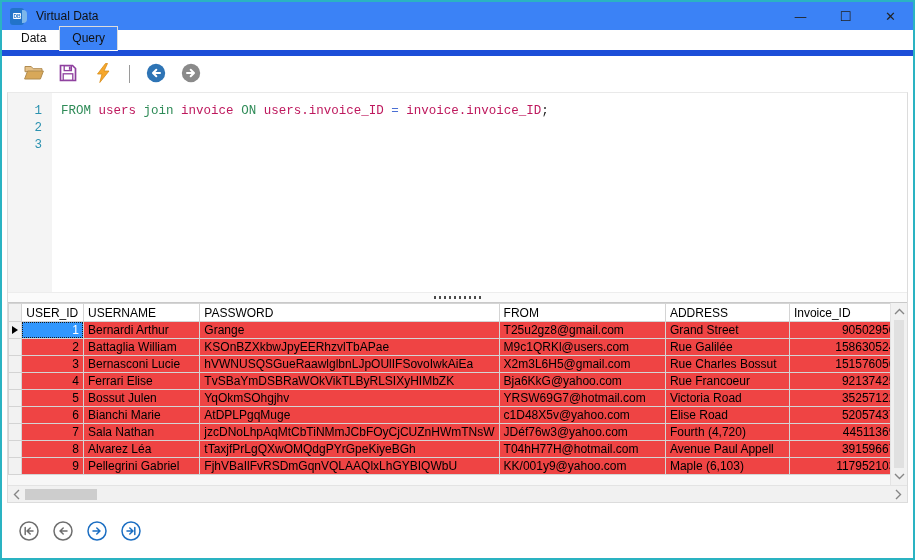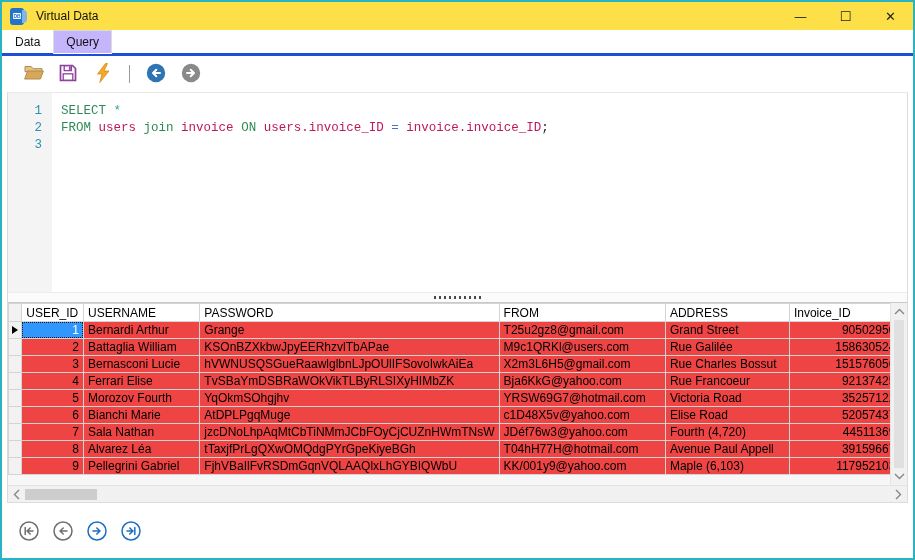--- a/index.html
+++ b/index.html
@@ -9,35 +9,35 @@
   .window {
     width:915px; height:560px;
     border:2px solid #2ab3c2;
     background:#fff;
     display:flex; flex-direction:column;
     overflow:hidden;
     position:relative;
   }
 
   
-  .titlebar { height:28px; display:flex; align-items:center; padding-left:8px; background:#fde047; flex:none; }
+  .titlebar { height:28px; display:flex; align-items:center; padding-left:8px; background:#3b82f6; flex:none; }
   .app-icon { width:17px; height:17px; position:relative; flex:none; }
   .app-icon .book { position:absolute; left:0; top:0; width:14px; height:17px; background:#2273c9; border-radius:3px; }
   .app-icon .pages { position:absolute; right:0; top:2px; width:5px; height:13px; background:#7db6ea; border-radius:0 4px 4px 0; }
   .app-icon .label { position:absolute; left:3px; top:5px; width:8px; height:6px; background:#fff; border-radius:1px;
                      font-size:5px; line-height:6px; text-align:center; color:#2273c9; font-weight:bold; }
   .win-title { font-size:12px; color:#111; margin-left:9px; }
   .win-controls { margin-left:auto; display:flex; height:100%; }
   .win-btn { width:45px; height:100%; display:flex; align-items:center; justify-content:center;
              font-size:13px; color:#222; background:transparent; border:none; font-family:"DejaVu Sans",sans-serif; }
 
   
-  .tabbar { height:26px; display:flex; border-bottom:3px solid #1d4ed8; flex:none; }
+  .tabbar { height:26px; display:flex; align-items:flex-end; padding-left:6px; border-bottom:6px solid #1d4ed8; flex:none; }
   .tab { font-size:12px; color:#111; padding:4px 12px 5px 12px; border:1px solid transparent; margin-bottom:-1px; }
-  .tab.active { background:#c4b5fd; border:1px solid #dcdcdc; border-bottom:1px solid #fff; }
+  .tab.active { background:#3b82f6; border:1px solid #dcdcdc; border-bottom:1px solid #fff; }
 
   
   .toolbar { height:36px; display:flex; align-items:center; gap:13px; padding-left:20px; flex:none; }
   .tool-btn { background:none; border:none; width:22px; height:22px; display:flex; align-items:center; justify-content:center; padding:0; }
   .tb-sep { width:1px; height:18px; background:#9a9a9a; margin:0 2px; }
 
   
   .split-panel { margin:0 5px; border:1px solid #dcdcdc; border-top:1px solid #e9e9e9; flex:none;
                  display:flex; flex-direction:column; background:#fff; }
 
@@ -160,21 +160,20 @@
 
   <div class="split-panel">
 
     <div class="editor">
       <div class="gutter">
           <div class="ln">1</div>
           <div class="ln">2</div>
           <div class="ln">3</div>
         </div>
       <div class="code-area">
-          <div class="code-line"><span class="tk-kw">SELECT</span><span class="tk-pl"> </span><span class="tk-op">*</span></div>
           <div class="code-line"><span class="tk-kw">FROM</span><span class="tk-pl"> </span><span class="tk-id">users</span><span class="tk-pl"> </span><span class="tk-kw">join</span><span class="tk-pl"> </span><span class="tk-id">invoice</span><span class="tk-pl"> </span><span class="tk-kw">ON</span><span class="tk-pl"> </span><span class="tk-id">users.invoice_ID</span><span class="tk-pl"> </span><span class="tk-eq">=</span><span class="tk-pl"> </span><span class="tk-id">invoice.invoice_ID</span><span class="tk-pu">;</span></div>
           <div class="code-line"></div>
         </div>
     </div>
 
     <div class="splitter">
       <div class="dots"></div>
     </div>
 
     <div class="grid-area">
@@ -232,21 +231,21 @@
               <td class="al-right">4</td>
               <td>Ferrari Elise</td>
               <td>TvSBaYmDSBRaWOkVikTLByRLSIXyHIMbZK</td>
               <td>Bja6KkG@yahoo.com</td>
               <td>Rue Francoeur</td>
               <td class="al-right">921374256</td>
             </tr>
             <tr>
               <td class="rowsel"></td>
               <td class="al-right">5</td>
-              <td>Morozov Fourth</td>
+              <td>Bossut Julen</td>
               <td>YqOkmSOhgjhv</td>
               <td>YRSW69G7@hotmail.com</td>
               <td>Victoria Road</td>
               <td class="al-right">352571222</td>
             </tr>
             <tr>
               <td class="rowsel"></td>
               <td class="al-right">6</td>
               <td>Bianchi Marie</td>
               <td>AtDPLPgqMuge</td>

